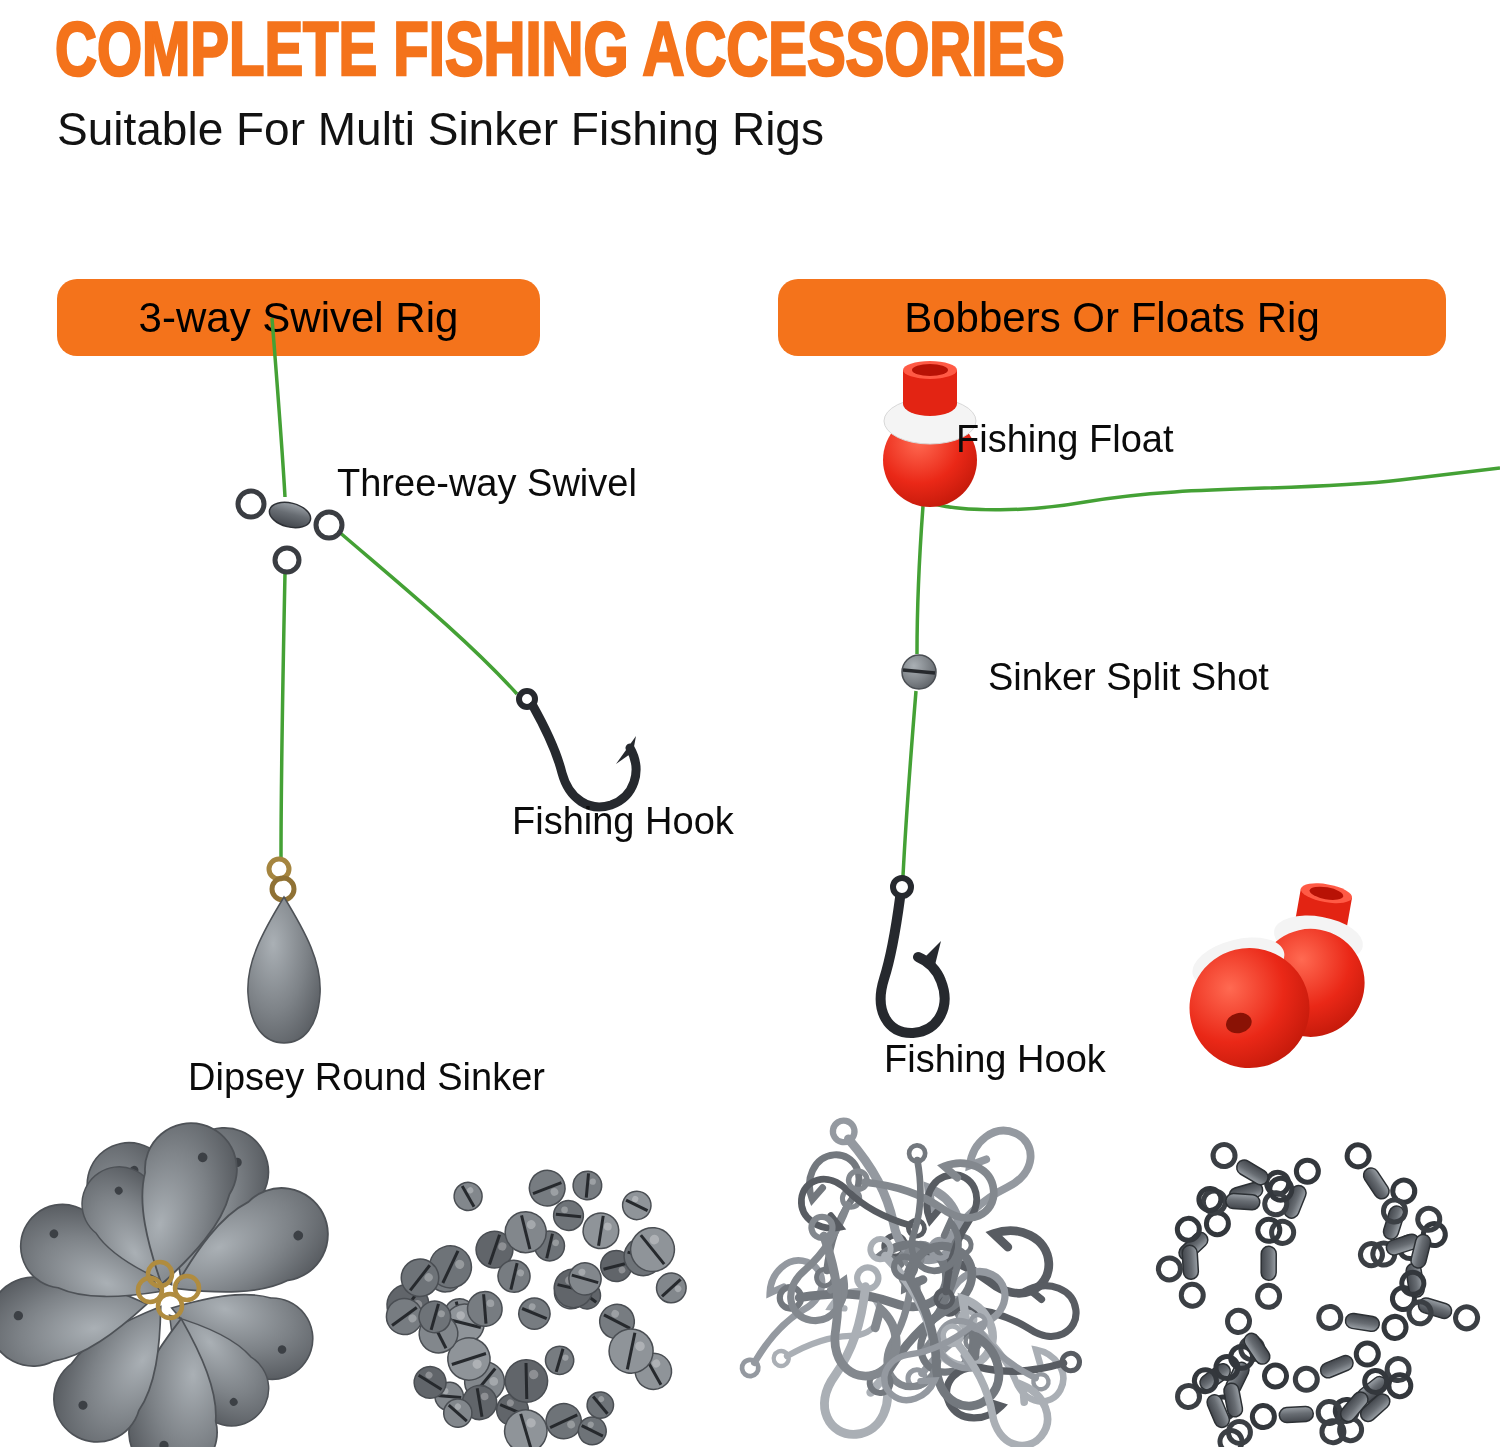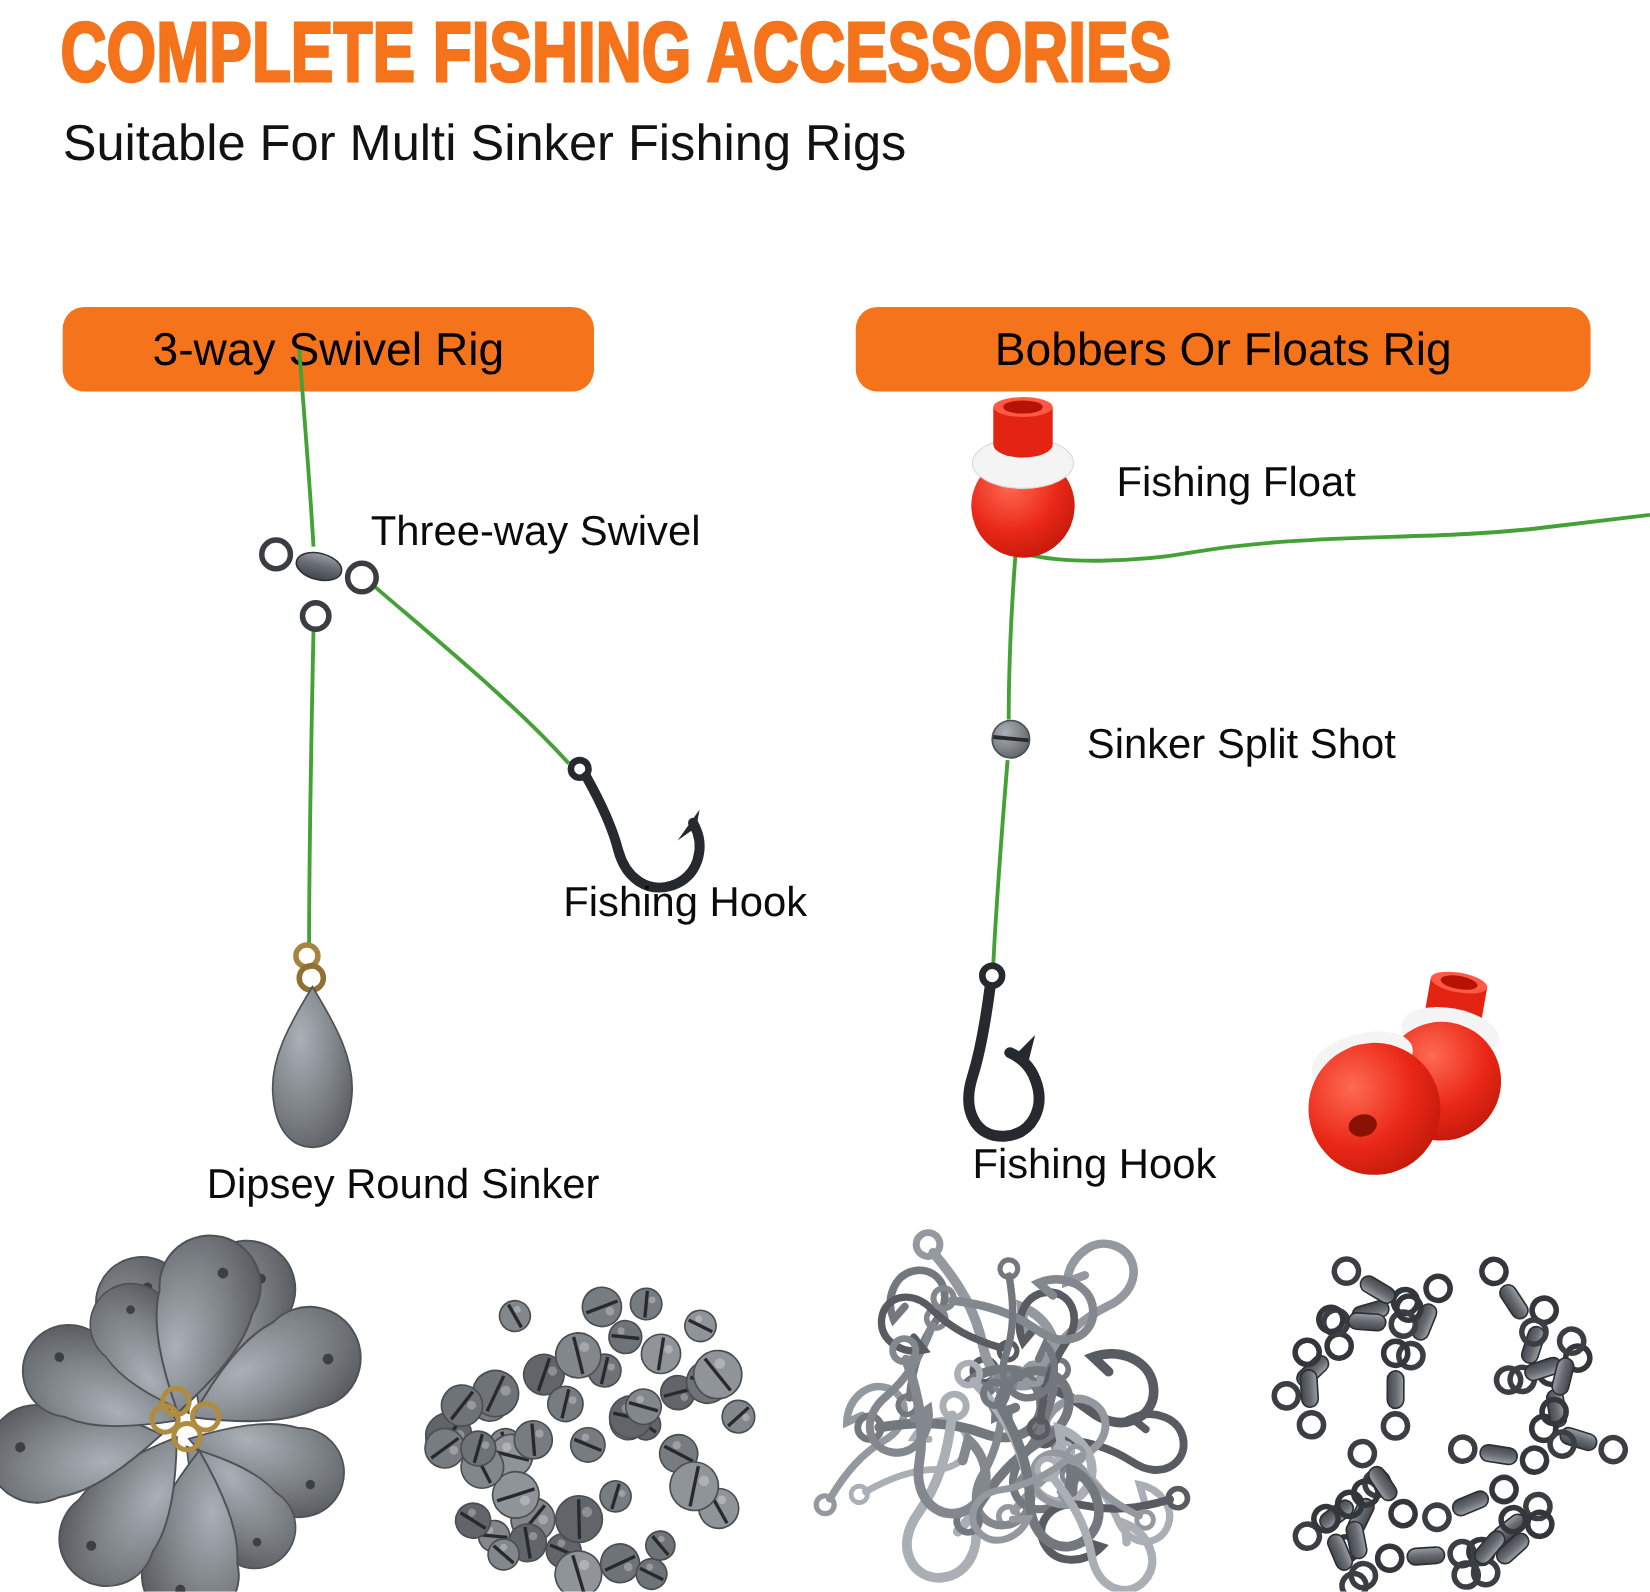--- a/index.html
+++ b/index.html
@@ -632,17 +632,17 @@
           <circle cx="-33" cy="0" r="11" fill="none" stroke="#33373c" stroke-width="5"></circle>
           <circle cx="33" cy="0" r="11" fill="none" stroke="#3b3f44" stroke-width="5"></circle>
           <rect x="-17" y="-7.5" width="34" height="15" rx="7.5" fill="url(#metal)" stroke="#2c3034" stroke-width="1.5"></rect>
         </g>
       </g>
   </svg>
 
   <div class="lbl" style="left:337px;top:462px">Three-way Swivel</div>
   <div class="lbl" style="left:512px;top:800px">Fishing Hook</div>
   <div class="lbl" style="left:188px;top:1056px">Dipsey Round Sinker</div>
-  <div class="lbl" style="left:1015px;top:418px">Fishing Float</div>
+  <div class="lbl" style="left:956px;top:418px">Fishing Float</div>
   <div class="lbl" style="left:988px;top:656px">Sinker Split Shot</div>
   <div class="lbl" style="left:884px;top:1038px">Fishing Hook</div>
 
 </div>
 
 </body></html>

